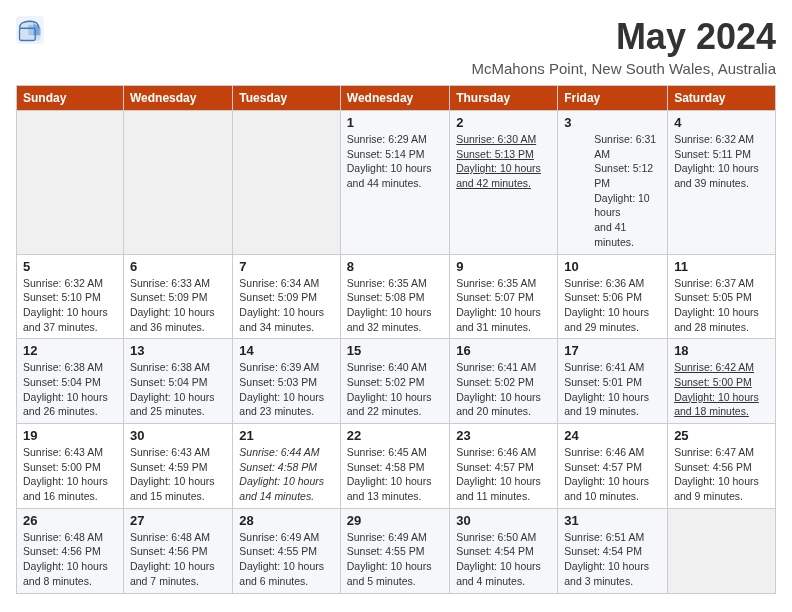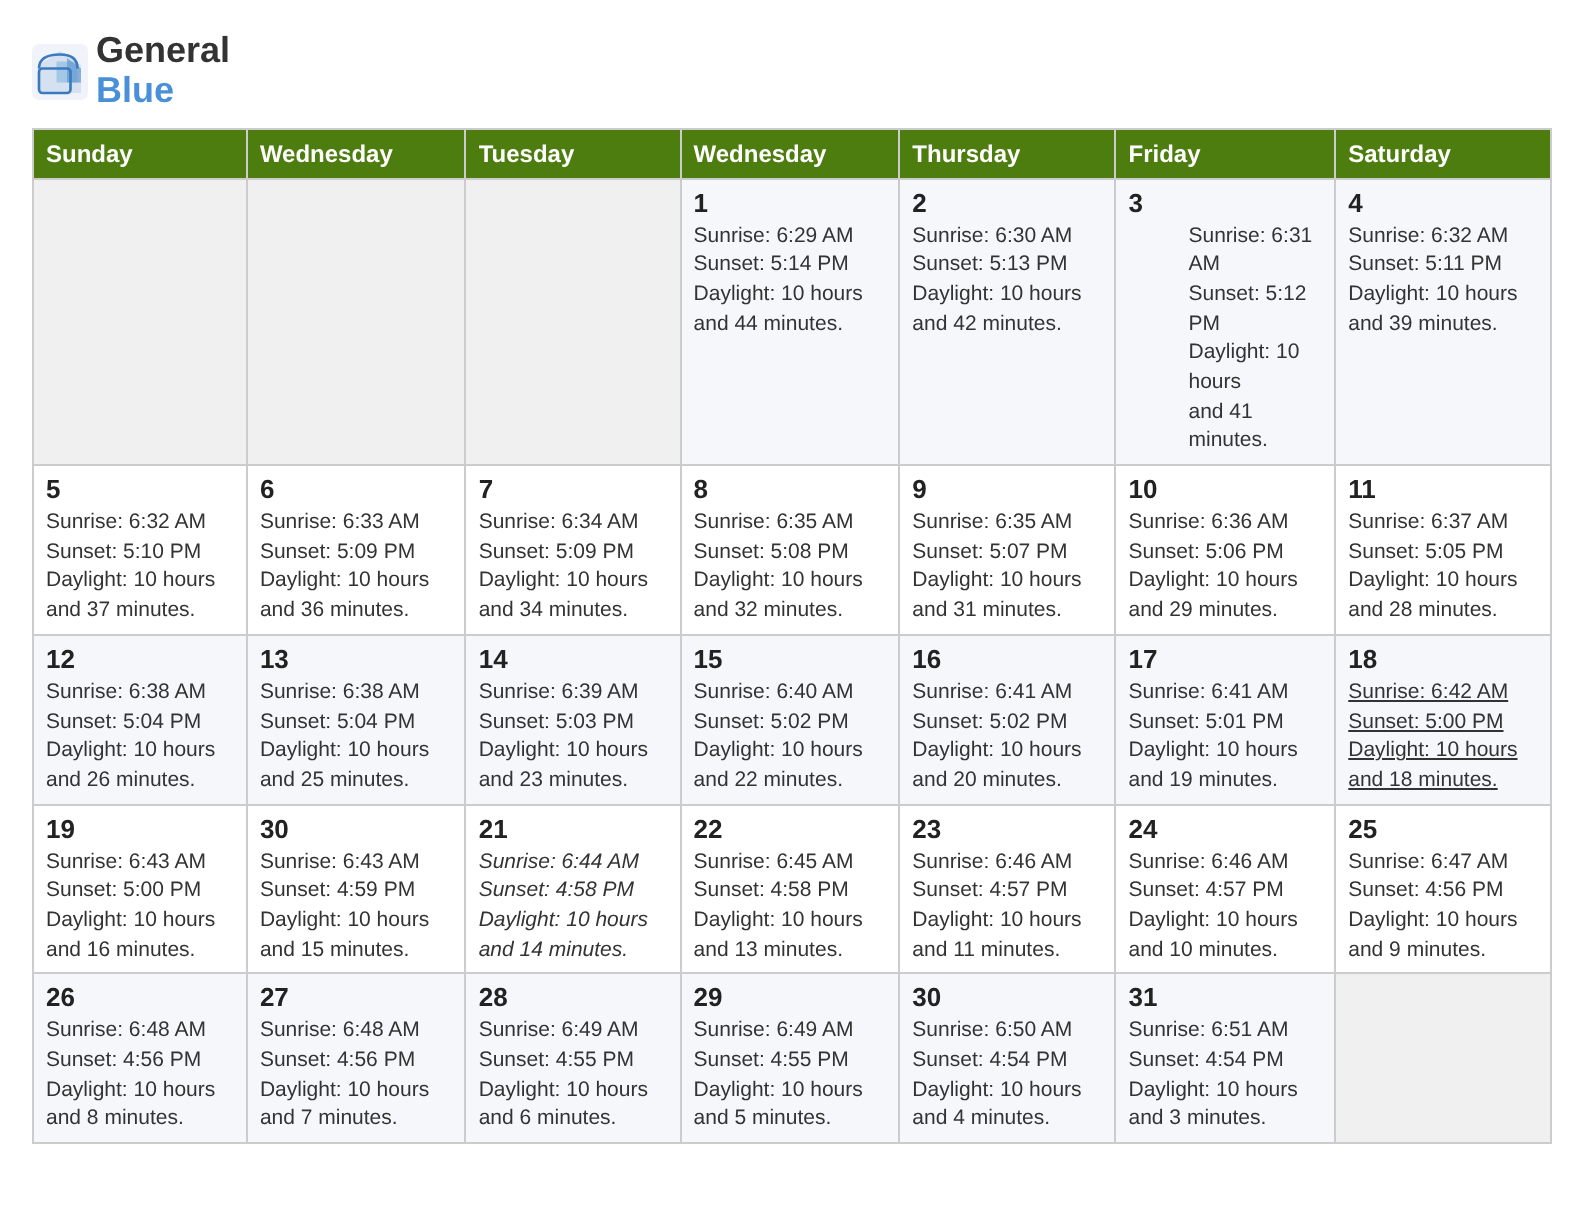--- a/index.html
+++ b/index.html
@@ -47,21 +47,21 @@
       color: #555;
       margin-top: 2px;
     }
     table {
       width: 100%;
       border-collapse: collapse;
       margin-top: 8px;
       font-size: 11px;
     }
     thead tr th {
-      background-color: #4d7c0f;
+      background-color: #c2410c;
       color: #fff;
       padding: 5px 6px;
       text-align: left;
       font-size: 12px;
       font-weight: bold;
       border: 1px solid #ccc;
     }
     tbody tr td {
       border: 1px solid #ccc;
       padding: 4px 6px;
@@ -97,26 +97,24 @@
 <div class="header">
   <div class="logo">
     <svg class="logo-icon" viewBox="0 0 32 32" xmlns="http://www.w3.org/2000/svg">
       <rect x="0" y="0" width="32" height="32" rx="4" fill="#f0f4fa"></rect>
       <polygon points="16,4 28,12 28,28 16,28 4,28 4,12" fill="#3a7abf" opacity="0.15"></polygon>
       <polygon points="20,8 28,14 28,22 20,22" fill="#3a7abf" opacity="0.5"></polygon>
       <polygon points="14,10 26,10 26,22 14,22" fill="#5a9fd4" opacity="0.4"></polygon>
       <rect x="4" y="14" width="18" height="14" rx="2" fill="none" stroke="#3a7abf" stroke-width="1.5"></rect>
       <path d="M4 14 Q4 6 16 6 Q26 6 26 14" fill="none" stroke="#3a7abf" stroke-width="1.5"></path>
     </svg>
-    <div class="logo-text">
-      <div>General</div>
-      <div><span>Blue</span></div>
-    </div>
   </div>
   <div class="title-block">
+    <div class="month-title">May 2024</div>
+    <div class="location-title">McMahons Point, New South Wales, Australia</div>
   </div>
 </div>
 
 <table>
   <thead>
     <tr id="header-row">
         <th>Sunday</th>
         <th>Wednesday</th>
         <th>Tuesday</th>
         <th>Wednesday</th>
@@ -132,21 +130,21 @@
         <td class="empty-cell"></td>
         <td>
           <div class="day-num">1</div>
           <div class="day-info" style="white-space: pre-line;">Sunrise: 6:29 AM
 Sunset: 5:14 PM
 Daylight: 10 hours
 and 44 minutes.</div>
         </td>
         <td>
           <div class="day-num">2</div>
-          <div class="day-info" style="white-space: pre-line;">Sunrise: 6:30 AM
+          <div class="day-info" style="white-space: pre-line; text-decoration: underline;">Sunrise: 6:30 AM
 Sunset: 5:13 PM
 Daylight: 10 hours
 and 42 minutes.</div>
         </td>
         <td>
           <div class="day-num">3</div>
           <div class="day-info" style="white-space: pre-line; margin-left: 30px;">Sunrise: 6:31 AM
 Sunset: 5:12 PM
 Daylight: 10 hours
 and 41 minutes.</div>

